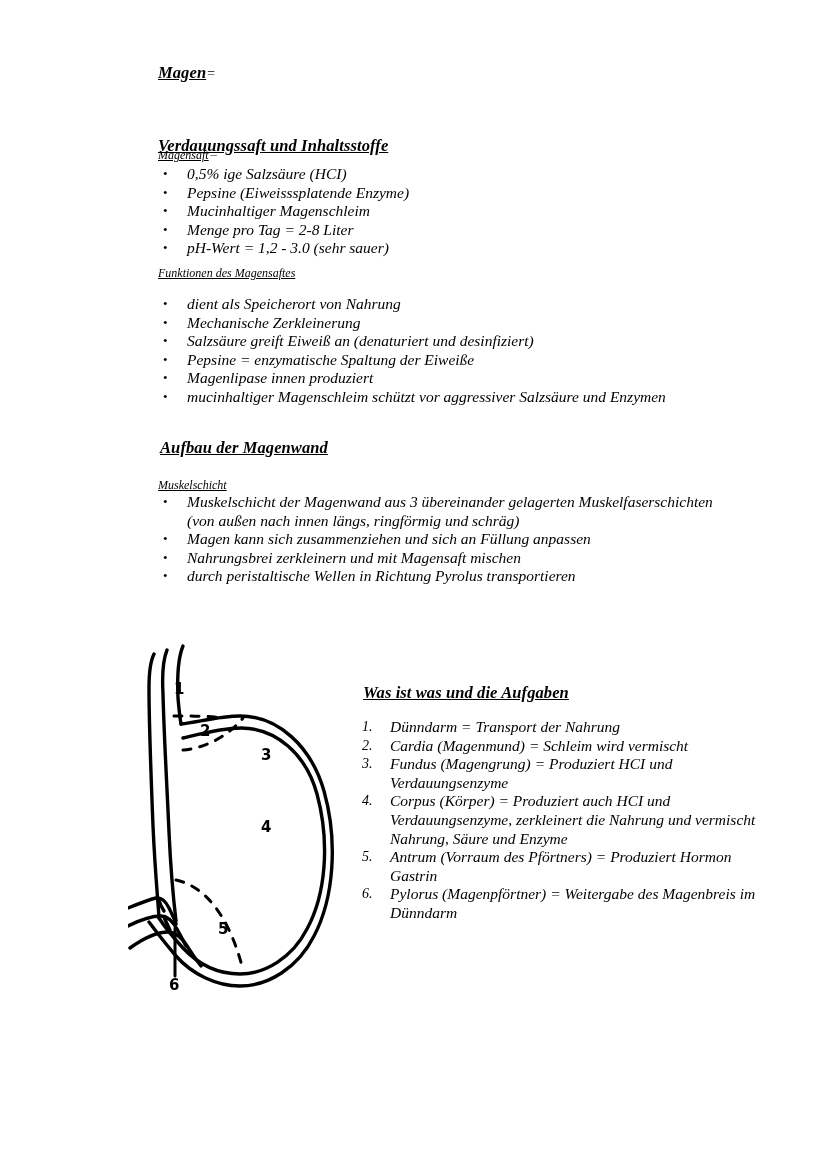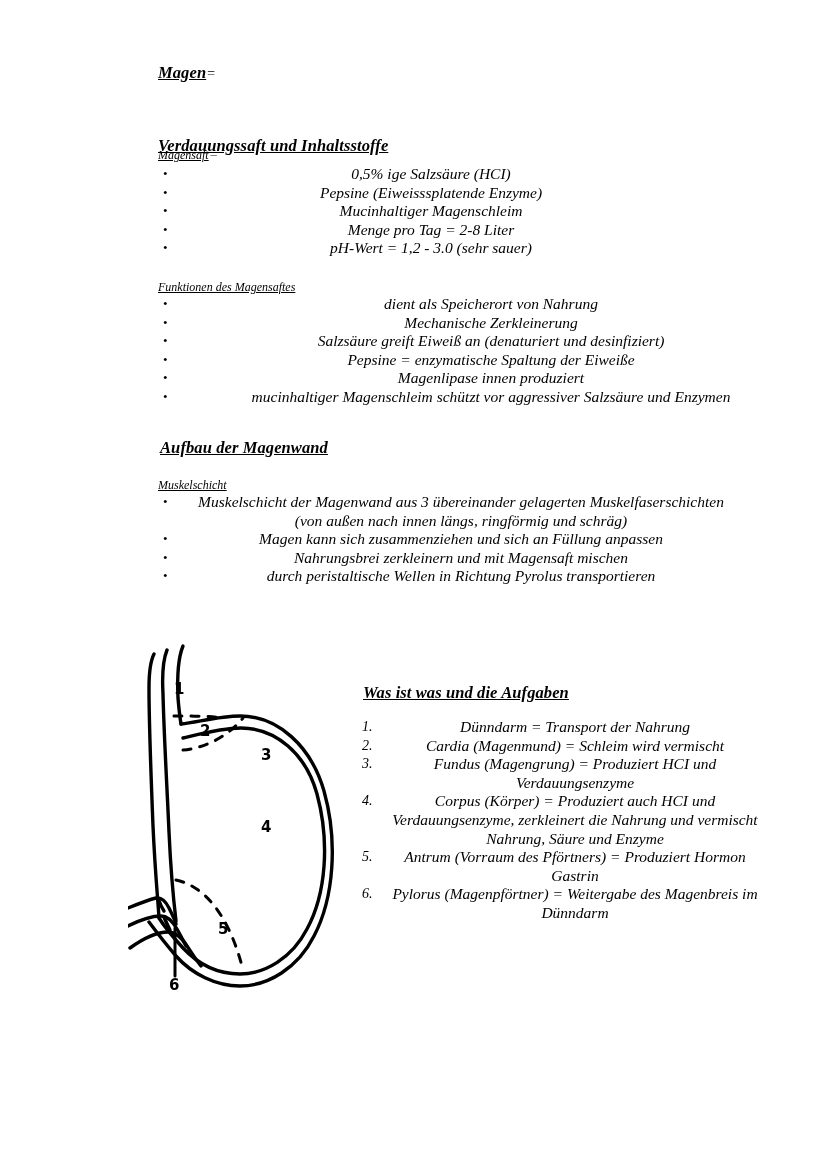--- a/index.html
+++ b/index.html
@@ -10,21 +10,20 @@
   body {
     font-family: "Liberation Serif", "DejaVu Serif", serif;
     color: #000000;
   }
   #page {
     position: relative;
     width: 828px;
     height: 1171px;
     background: #ffffff;
     overflow: hidden;
-    text-align: center;
   }
 
   
   .h-bold {
     font-style: italic;
     font-weight: bold;
     font-size: 16.5px;
     text-decoration: underline;
     letter-spacing: 0.1px;
     white-space: nowrap;
@@ -81,21 +80,21 @@
     line-height: 18.6px;
   }
 
   
   .abs { position: absolute; }
 
   #blk-title        { left: 158px; top: 63px;  }
   #blk-section1     { left: 158px; top: 108px; margin-top: 28px; }
   #blk-magensaft    { left: 158px; top: 145px; }
   #blk-magensaft-l  { left: 155px; top: 165px; width: 520px; }
-  #blk-funktionen   { left: 158px; top: 277px; }
+  #blk-funktionen   { left: 158px; top: 263px; }
   #blk-funktionen-l { left: 155px; top: 295px; width: 640px; }
   #blk-aufbau       { left: 160px; top: 438px; }
   #blk-muskel       { left: 158px; top: 475px; }
   #blk-muskel-l     { left: 155px; top: 493px; width: 580px; }
 
   #blk-was-head     { left: 363px; top: 683px; }
   #blk-was-list     { left: 360px; top: 718px; width: 400px; }
 
   #diagram { left: 128px; top: 636px; }
 

